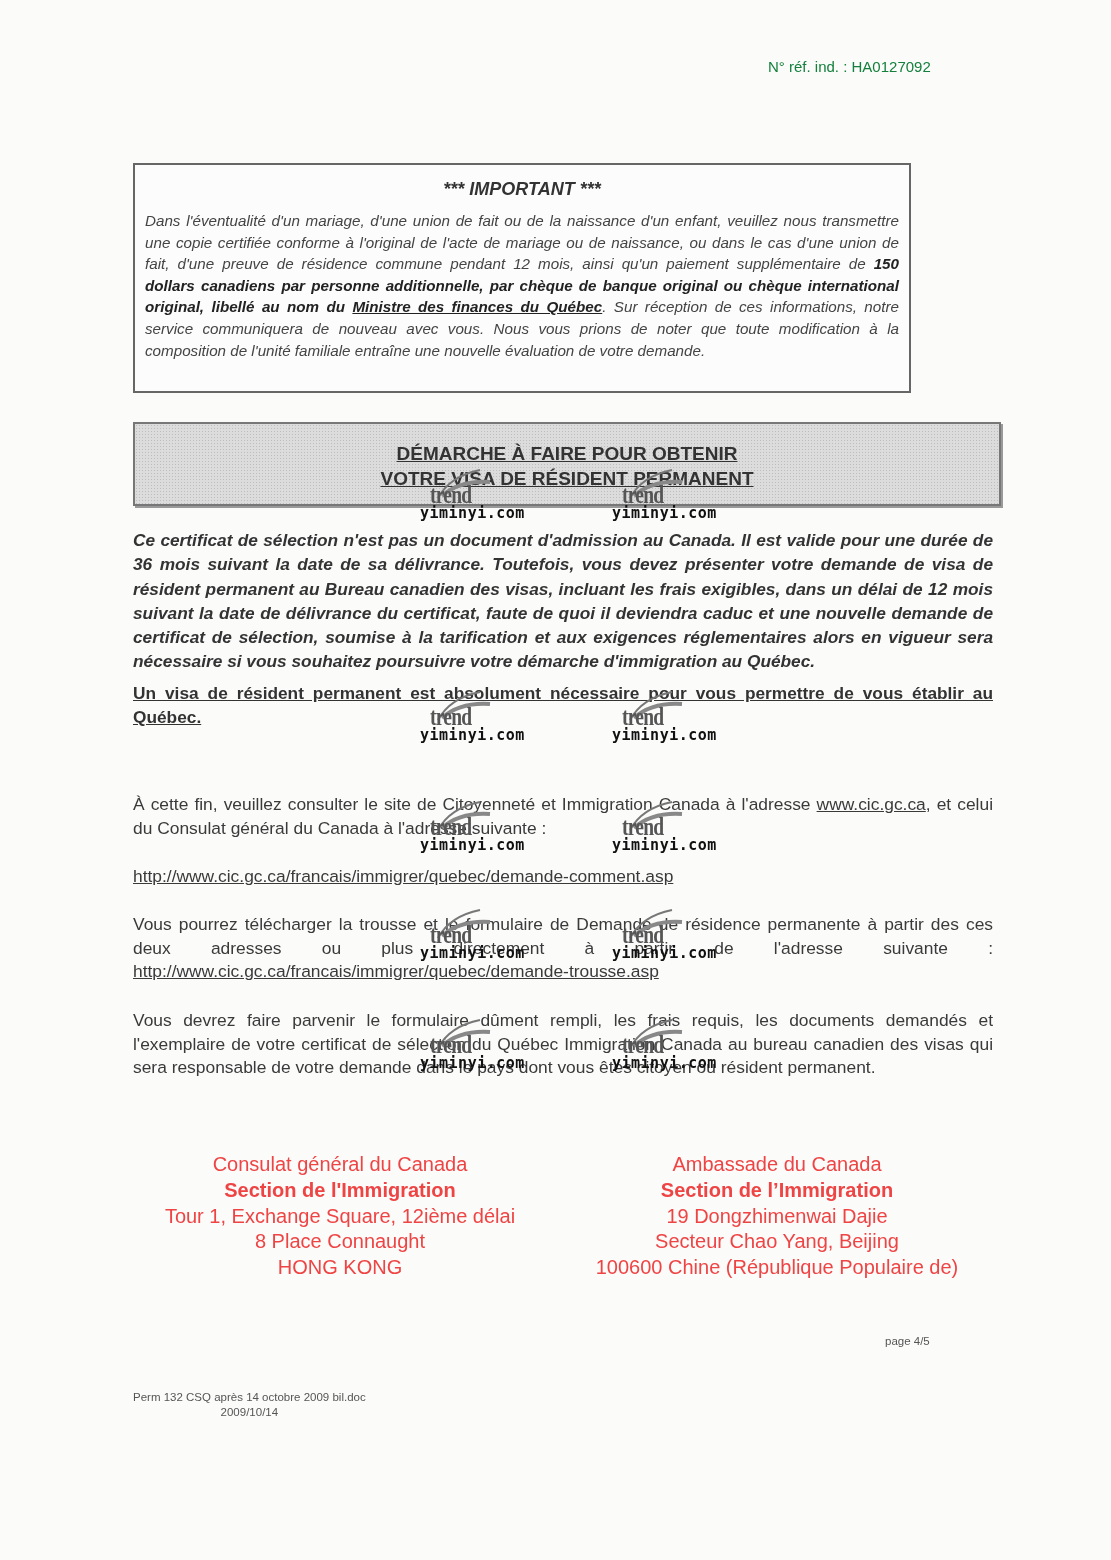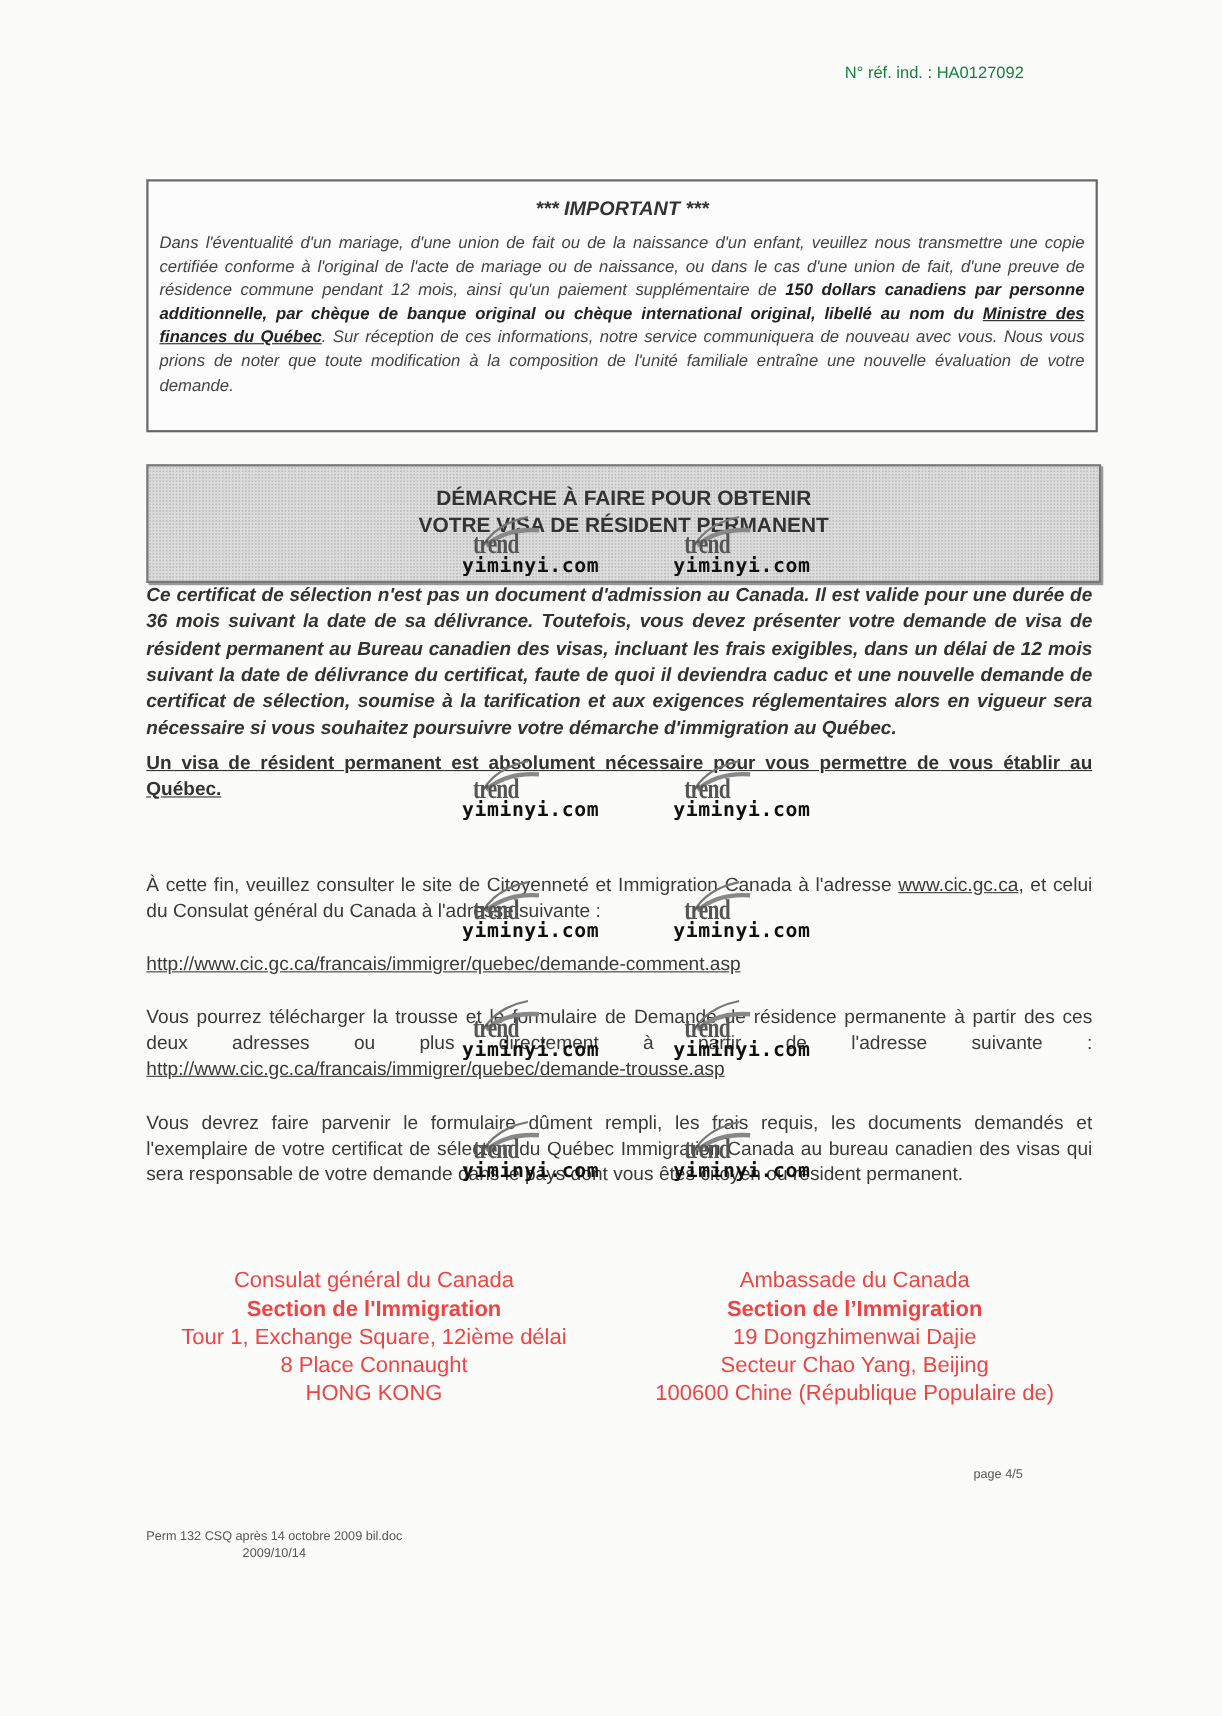--- a/index.html
+++ b/index.html
@@ -7,42 +7,42 @@
     width: 1111px; height: 1560px; position: relative; overflow: hidden;
     background: #fbfbfa;
     font-family: "Liberation Sans", sans-serif;
     color: #333;
   }
   .page { position: absolute; left: 0; top: 0; width: 1111px; height: 1560px; }
   .ref {
     position: absolute; left: 752px; top: 58px; font-size: 15px; color: #15803d; margin-left: 16px;
   }
   .imp-box {
-    position: absolute; left: 133px; top: 163px; width: 865px; height: 230px;
+    position: absolute; left: 133px; top: 163px; width: 778px; height: 230px;
     border: 2px solid #666; background: #fcfcfc; box-sizing: border-box;
     padding: 8px 10px 6px 10px;
   }
   .imp-title {
     text-align: center; font-style: italic; font-weight: bold; font-size: 18px;
     color: #333; margin: 6px 0 10px 0;
   }
   .imp-body {
     font-style: italic; font-size: 15.2px; line-height: 21.6px; color: #444;
     text-align: justify;
   }
   .imp-body b { color: #222; }
   .imp-body u { text-decoration: underline; }
   .hdr-box {
-    position: absolute; left: 133px; top: 422px; width: 868px; height: 108px;
+    position: absolute; left: 133px; top: 422px; width: 868px; height: 84px;
     border: 2px solid #777; box-sizing: border-box;
     background-color: #dcdcdc;
     background-image: radial-gradient(#bdbdbd 0.8px, transparent 1px);
     background-size: 3px 3px;
     box-shadow: 2px 2px 0 #999;
-    text-align: center; padding-top: 17px;
+    text-align: center; padding-top: 17px; text-decoration: underline;
   }
   .hdr-box div { font-weight: bold; font-size: 19px; line-height: 25px; color: #333; }
   .lead {
     position: absolute; left: 133px; top: 528px; width: 860px;
     font-weight: bold; font-style: italic; font-size: 17.3px; line-height: 24.3px;
     color: #333; text-align: justify;
   }
   .must {
     position: absolute; left: 133px; top: 681px; width: 860px;
     font-weight: bold; font-size: 17.3px; line-height: 24px; color: #333;
@@ -59,21 +59,21 @@
   }
   .addr .b { font-weight: bold; }
   .foot-left { position: absolute; left: 133px; top: 1390px; font-size: 11.5px; line-height: 15px; color: #555; text-align: center; }
   .foot-right { position: absolute; left: 885px; top: 1335px; font-size: 11.5px; color: #555; }
   .wm { position: absolute; width: 140px; height: 60px; pointer-events: none; }
   .wm .logo {
     position: absolute; left: 0; top: 0; width: 100px; height: 40px;
   }
   .wm .site {
     position: absolute; left: 0; top: 36px; font-family: "DejaVu Sans Mono", monospace;
-    font-weight: bold; font-size: 18px; color: #111; letter-spacing: 0.5px;
+    font-weight: bold; font-size: 15px; color: #111; letter-spacing: 0.5px;
   }
   .wm .trend {
     position: absolute; left: 10px; top: 12px; font-family: "Liberation Serif", serif;
     font-weight: bold; font-size: 26px; color: #555; transform: scaleX(0.75); transform-origin: left;
     letter-spacing: -1px;
   }
 </style>
 </head>
 <body>
 

